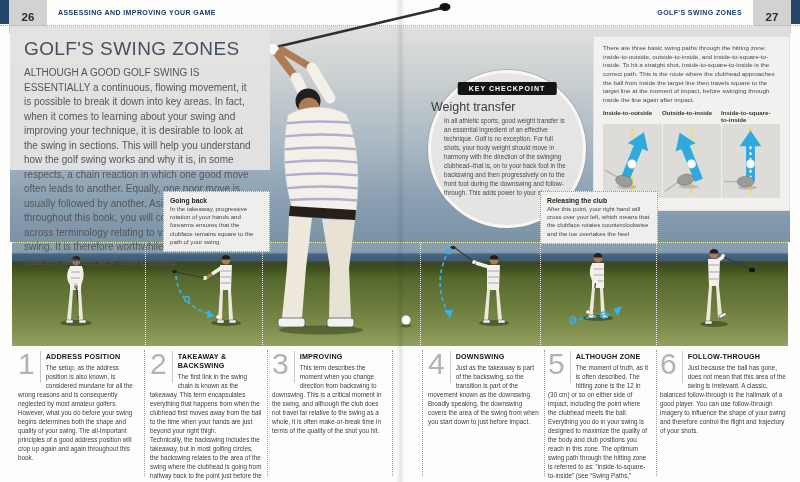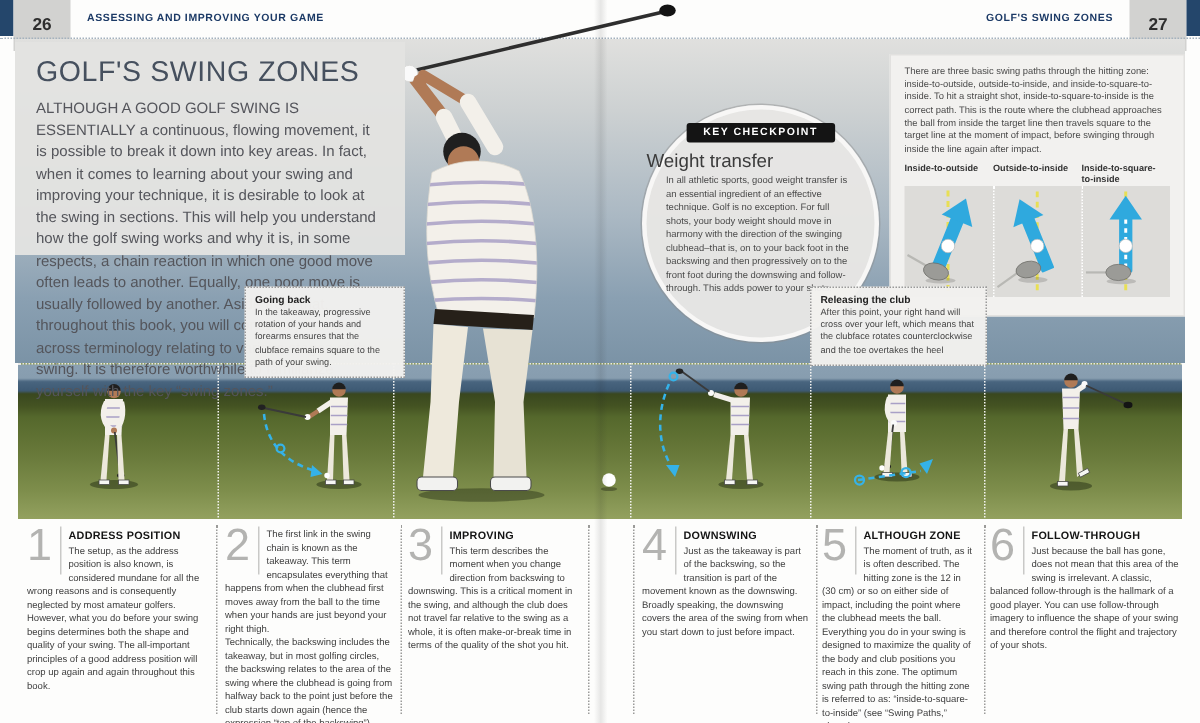--- a/index.html
+++ b/index.html
@@ -306,20 +306,21 @@
     <p>After this point, your right hand will cross over your left, which means that the clubface rotates counterclockwise and the toe overtakes the heel</p>
   </div>
 
   <div class="zone" style="left:18px;width:122px;">
     <div class="num">1</div>
     <h3>ADDRESS POSITION</h3>
     <p>The setup, as the address position is also known, is considered mundane for all the wrong reasons and is consequently neglected by most amateur golfers. However, what you do before your swing begins determines both the shape and quality of your swing. The all-important principles of a good address position will crop up again and again throughout this book.</p>
   </div>
   <div class="zone" style="left:150px;width:113px;">
     <div class="num">2</div>
+    <h3>TAKEAWAY &amp; BACKSWING</h3>
     <p>The first link in the swing chain is known as the takeaway. This term encapsulates everything that happens from when the clubhead first moves away from the ball to the time when your hands are just beyond your right thigh.
    Technically, the backswing includes the takeaway, but in most golfing circles, the backswing relates to the area of the swing where the clubhead is going from halfway back to the point just before the club starts down again (hence the expression “top of the backswing”).</p>
   </div>
   <div class="zone" style="left:272px;width:114px;">
     <div class="num">3</div>
     <h3>IMPROVING</h3>
     <p>This term describes the moment when you change direction from backswing to downswing. This is a critical moment in the swing, and although the club does not travel far relative to the swing as a whole, it is often make-or-break time in terms of the quality of the shot you hit.</p>
   </div>
   <div class="zone" style="left:428px;width:112px;">
     <div class="num">4</div>

